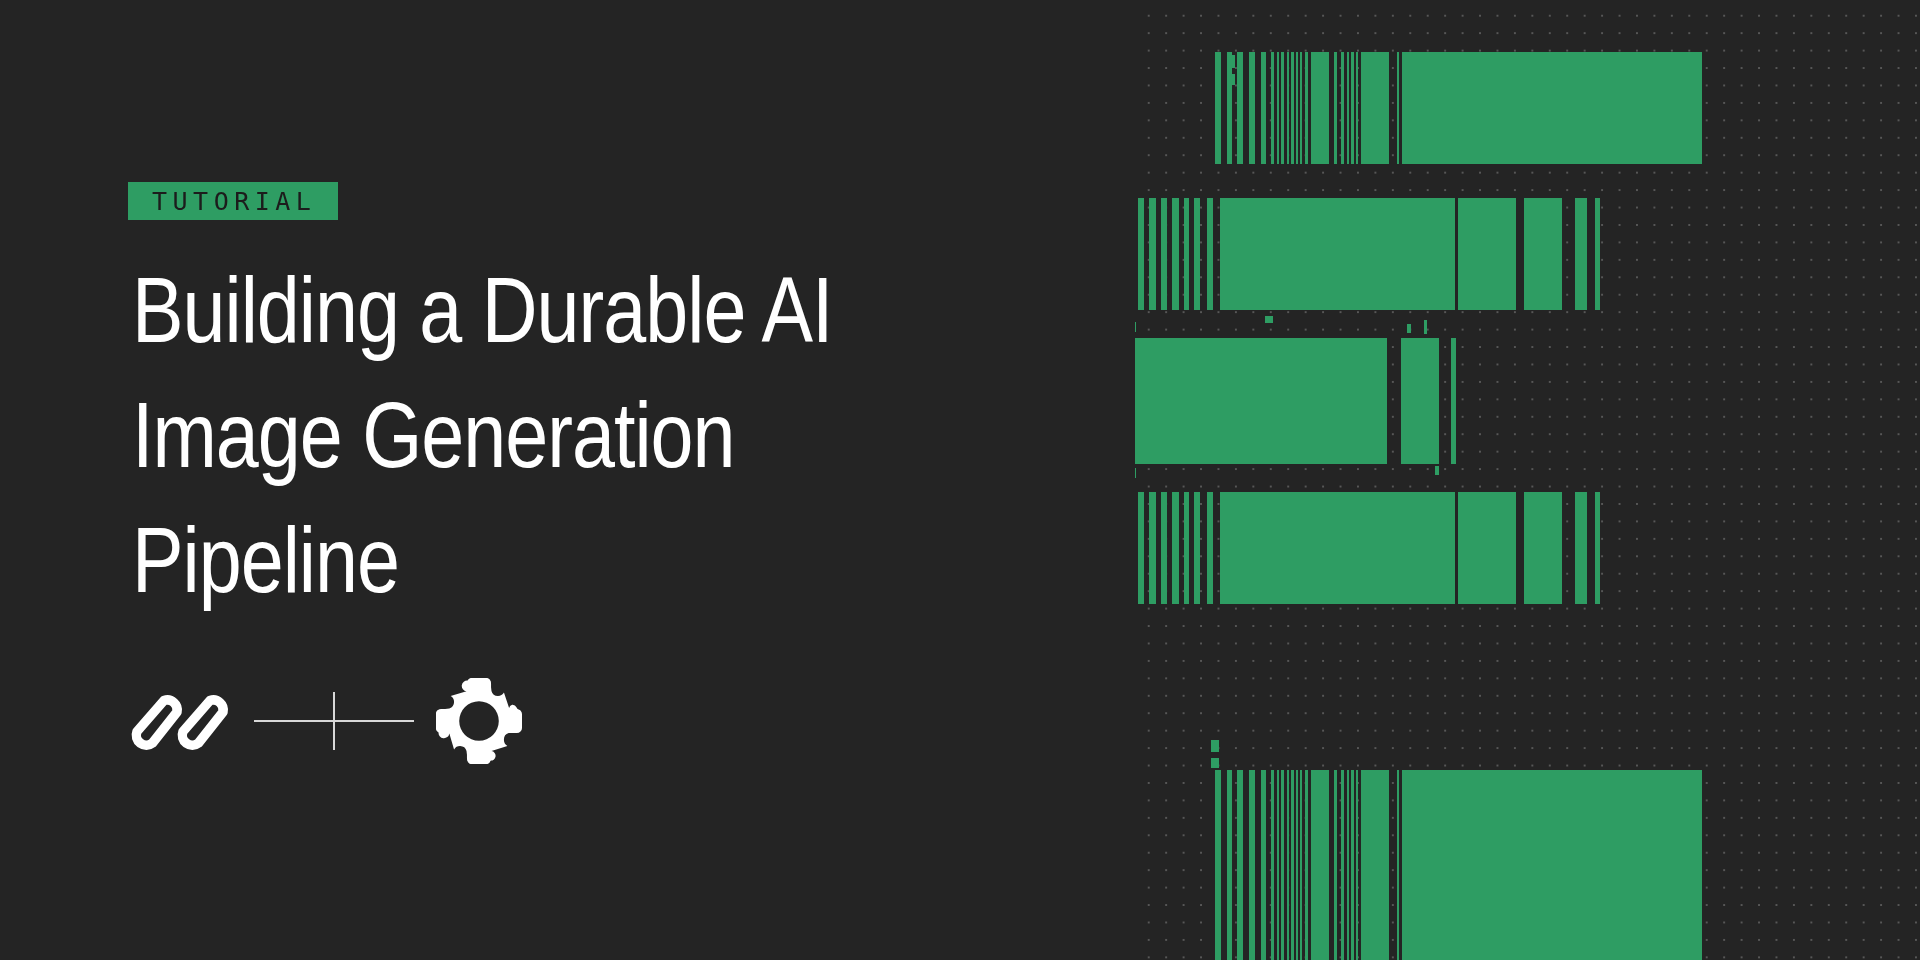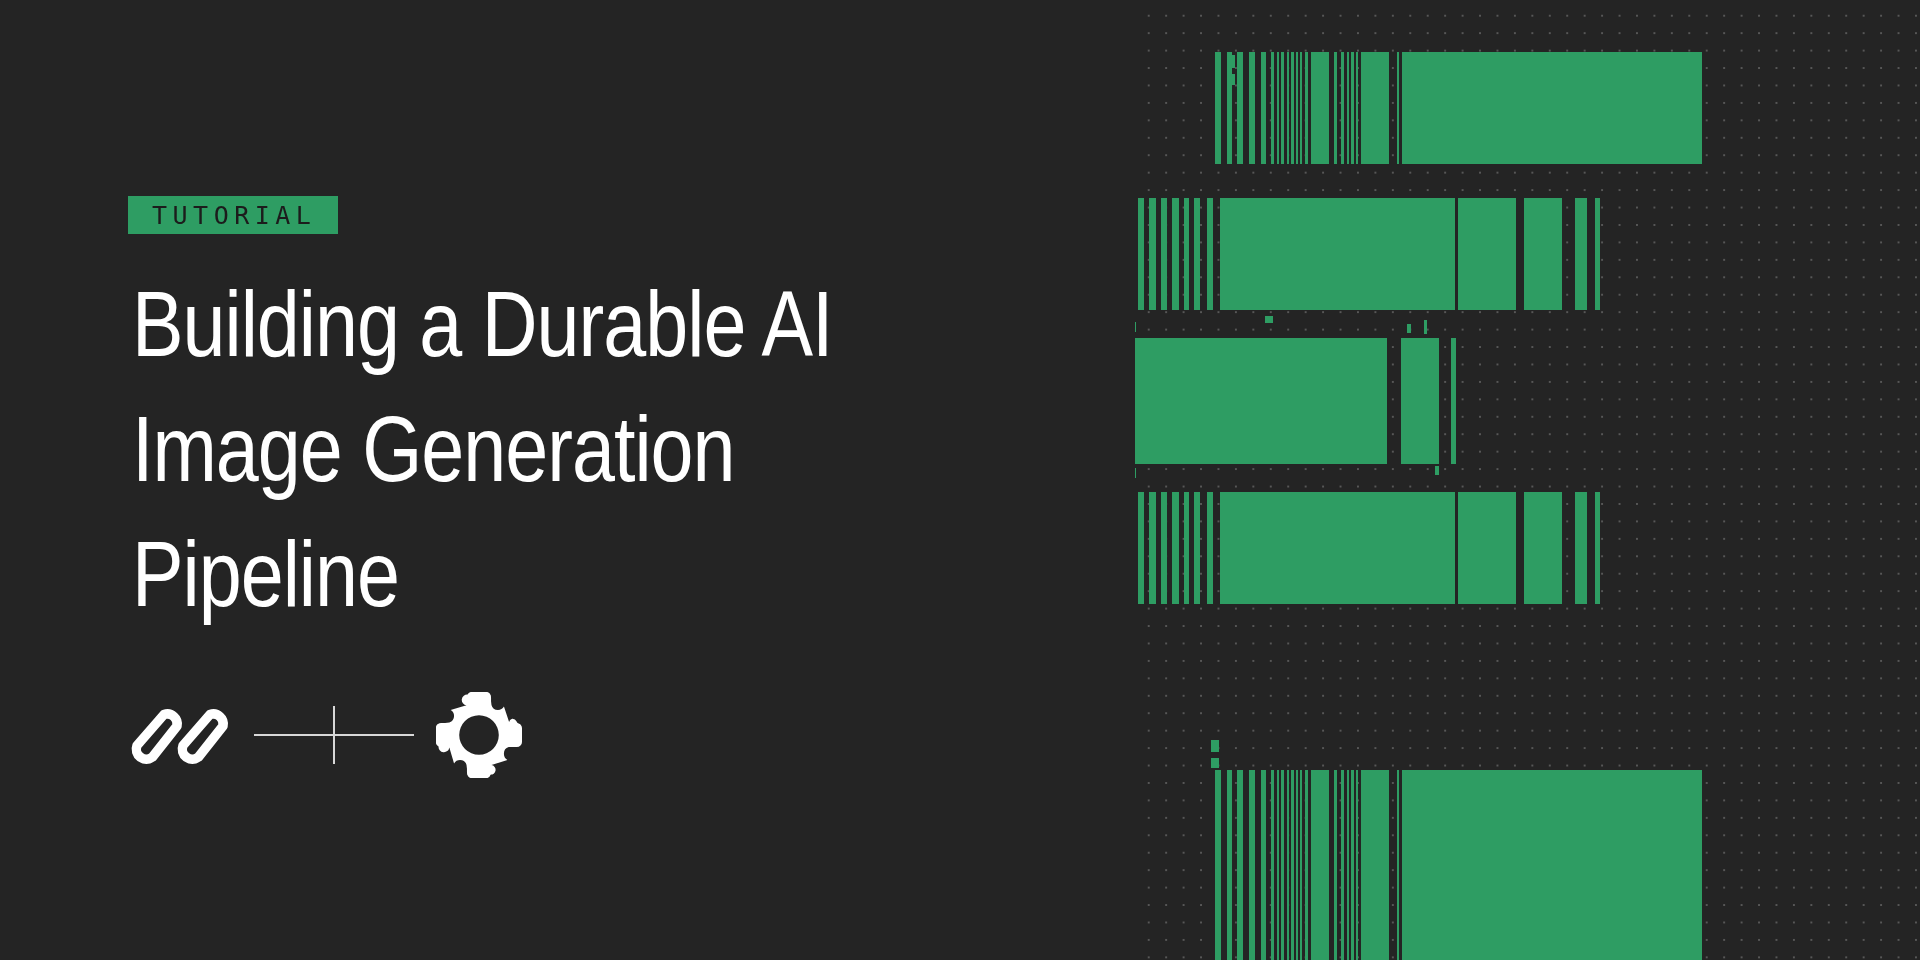--- a/index.html
+++ b/index.html
@@ -18,21 +18,21 @@
     width: 1920px;
     height: 960px;
     background: #242424;
     overflow: hidden;
   }
 
   
   .left-panel {
     position: absolute;
     left: 0;
-    top: 14px;
+    top: 0;
     width: 1135px;
     height: 712px;
     background: #242424;
     z-index: 5;
   }
 
   .badge {
     position: absolute;
     left: 128px;
     top: 182px;

